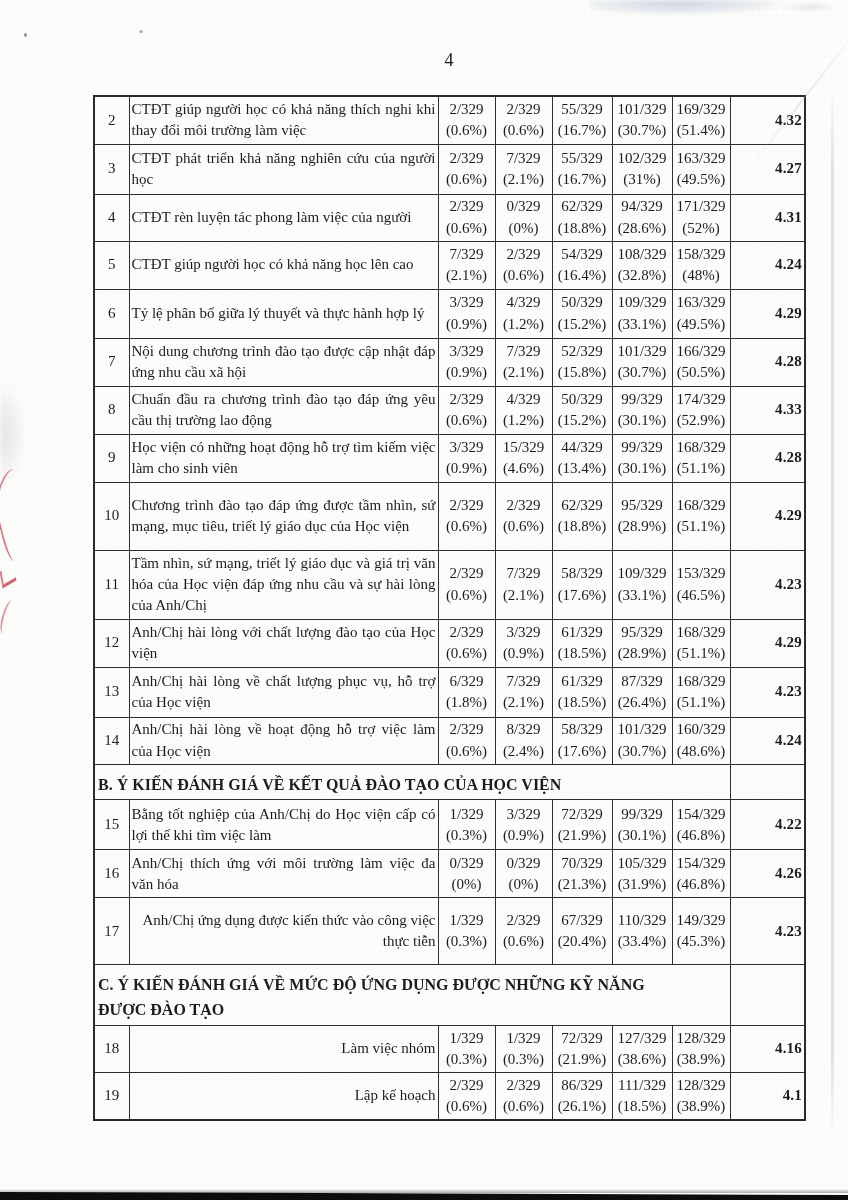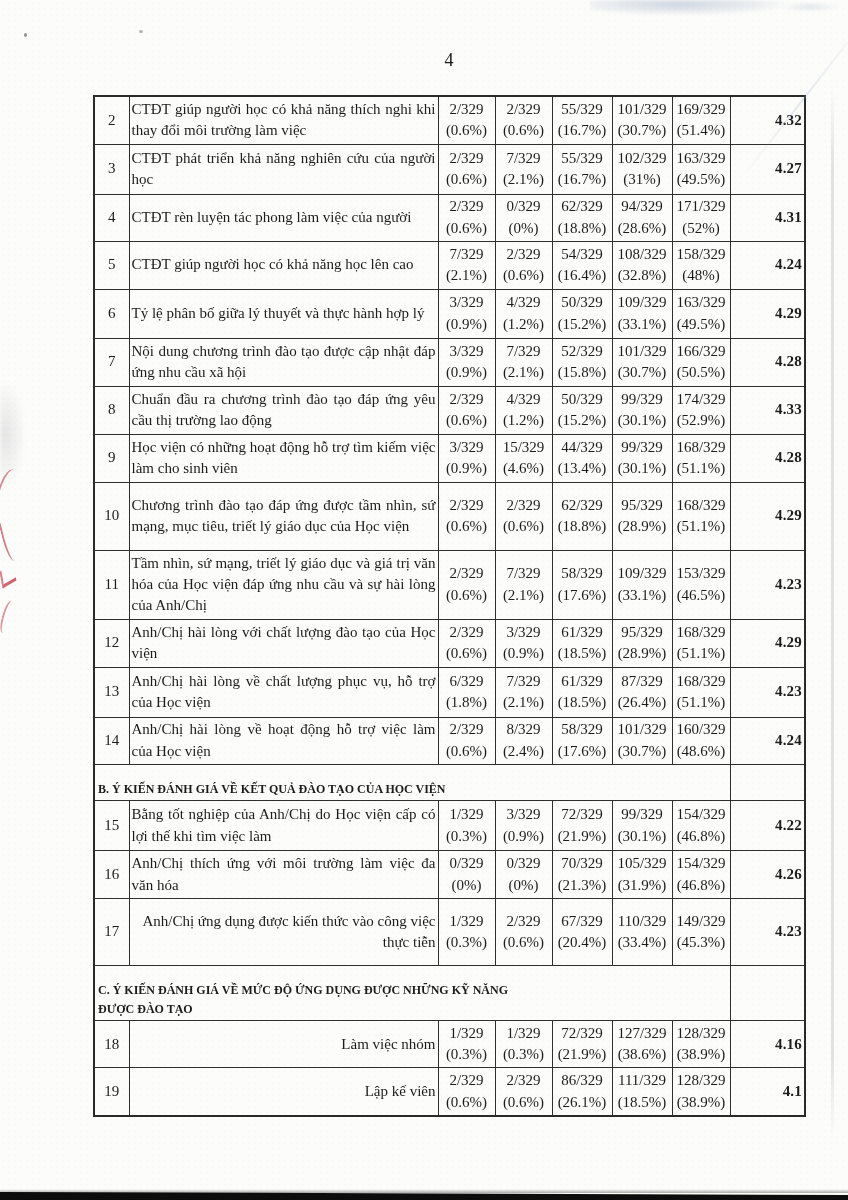--- a/index.html
+++ b/index.html
@@ -33,22 +33,22 @@
     line-height:1.42;
     padding:1px 2px;
     overflow:hidden;
   }
   td.no   { text-align:center; font-size:15px; }
   td.desc { text-align:justify; font-size:16px; line-height:1.4; padding:1px 6px 1px 5px;font-family:Liberation Serif, serif; }
   td.desc.left { text-align:right; }
   td.val  { text-align:center; padding:1px 0; font-size:15px; line-height:1.45; }
   td.score{ text-align:right; font-weight:bold; font-size:15.5px; letter-spacing:0.2px; }
   tr.section td.sec-label {
-    font-weight:bold; font-size:12px; line-height:1.55;
-    text-align:left; padding:15px 4px 2px 3px;
+    font-weight:bold; font-size:16px; line-height:1.55;
+    text-align:left; padding:8px 4px 2px 3px;
     white-space:pre-line;
   }
   
   .artifact { position:absolute; pointer-events:none; }
   .smudge-top {
     left:590px; top:0; width:195px; height:15px;
     background:radial-gradient(ellipse at 45% 30%, rgba(140,160,190,0.40), rgba(160,175,200,0.15) 55%, transparent 75%);
     filter:blur(1px);
   }
   .smudge-top2 {
@@ -543,21 +543,21 @@
             <div>(38.6%)</div>
           </td>
           <td class="val">
             <div>128/329</div>
             <div>(38.9%)</div>
           </td>
           <td class="score">4.16</td>
         </tr>
         <tr style="height: 48px;">
           <td class="no">19</td>
-          <td class="desc left">Lập kế viên</td>
+          <td class="desc left">Lập kế hoạch</td>
           <td class="val">
             <div>2/329</div>
             <div>(0.6%)</div>
           </td>
           <td class="val">
             <div>2/329</div>
             <div>(0.6%)</div>
           </td>
           <td class="val">
             <div>86/329</div>

